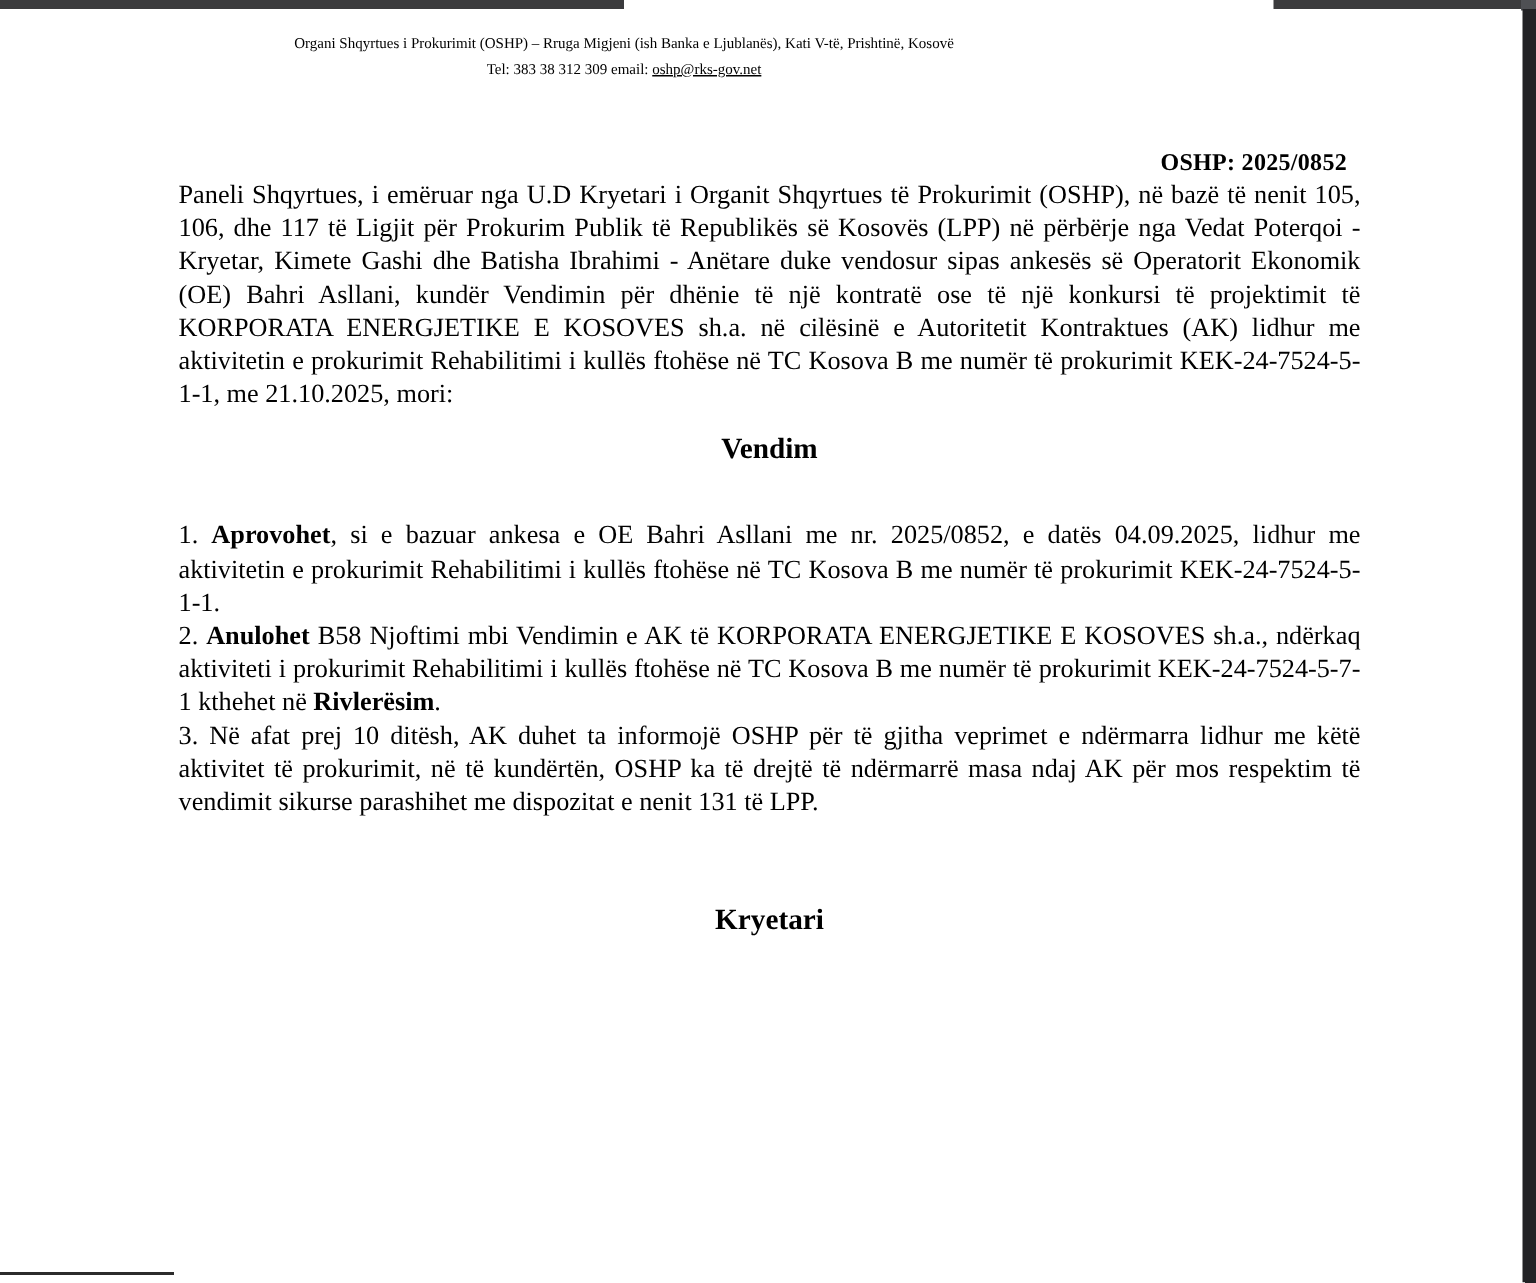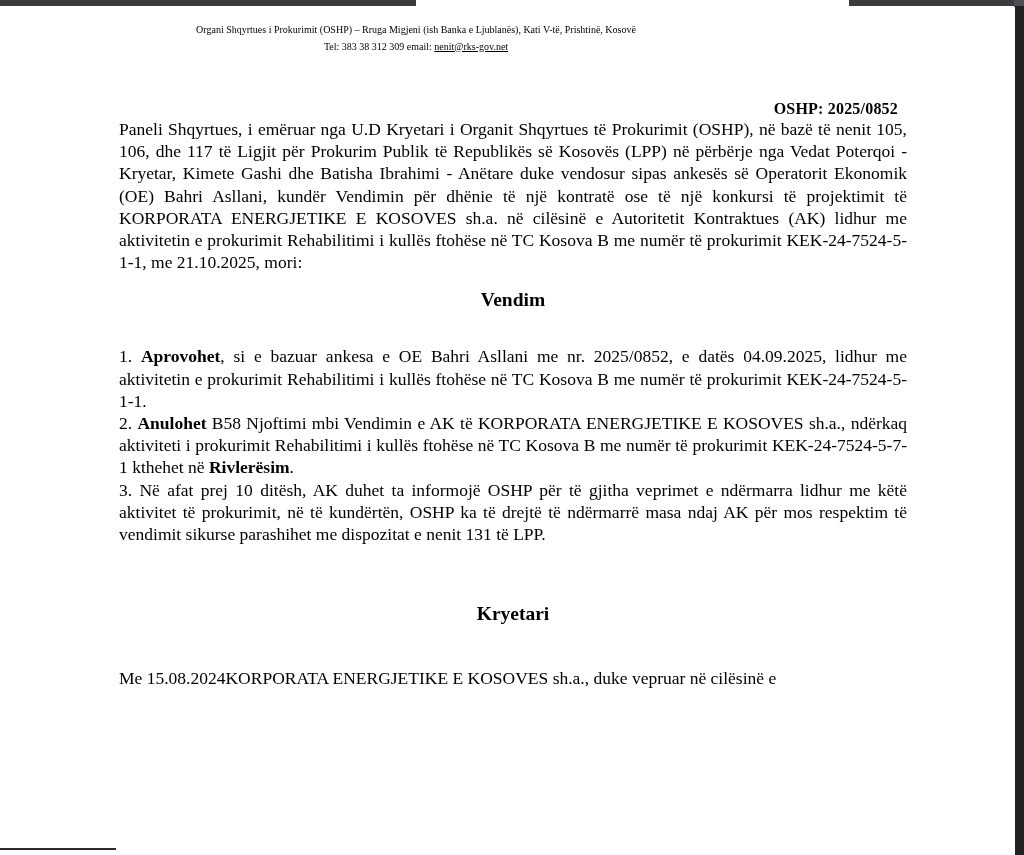--- a/index.html
+++ b/index.html
@@ -56,37 +56,36 @@
 <div>
 
   <div class="topbar-left"></div>
   <div class="topbar-right"></div>
   <div class="scroll-thumb"></div>
   <div class="right-gutter"></div>
   <div class="bottom-rule"></div>
 
   <div class="doc-header">
     <div>Organi Shqyrtues i Prokurimit (OSHP) – Rruga Migjeni (ish Banka e Ljublanës), Kati V-të, Prishtinë, Kosovë</div>
-    <div><span>Tel: 383 38 312 309 email: </span><a href="#">nenit@rks-gov.net</a></div>
+    <div><span>Tel: 383 38 312 309 email: </span><a href="#">oshp@rks-gov.net</a></div>
   </div>
 
   <div class="case-number">OSHP: 2025/0852</div>
 
   <div class="doc-body">
 
     <p class="intro">Paneli Shqyrtues, i emëruar nga U.D Kryetari i Organit Shqyrtues të Prokurimit (OSHP), në bazë të nenit 105, 106, dhe 117 të Ligjit për Prokurim Publik të Republikës së Kosovës (LPP) në përbërje nga Vedat Poterqoi - Kryetar, Kimete Gashi dhe Batisha Ibrahimi - Anëtare duke vendosur sipas ankesës së Operatorit Ekonomik (OE) Bahri Asllani, kundër Vendimin për dhënie të një kontratë ose të një konkursi të projektimit të KORPORATA ENERGJETIKE E KOSOVES sh.a. në cilësinë e Autoritetit Kontraktues (AK) lidhur me aktivitetin e prokurimit Rehabilitimi i kullës ftohëse në TC Kosova B me numër të prokurimit KEK-24-7524-5-1-1, me 21.10.2025, mori:</p>
 
     <h2 class="center-heading">Vendim</h2>
 
     <p class="item-1"><span>1. </span><b>Aprovohet</b><span>, si e bazuar ankesa e OE Bahri Asllani me nr. 2025/0852, e datës 04.09.2025, lidhur me aktivitetin e prokurimit Rehabilitimi i kullës ftohëse në TC Kosova B me numër të prokurimit KEK-24-7524-5-1-1.</span><b></b><span></span></p>
 
     <p class="item-2"><span>2. </span><b>Anulohet</b><span> B58 Njoftimi mbi Vendimin e AK të KORPORATA ENERGJETIKE E KOSOVES sh.a., ndërkaq aktiviteti i prokurimit Rehabilitimi i kullës ftohëse në TC Kosova B me numër të prokurimit KEK-24-7524-5-7-1 kthehet në </span><b>Rivlerësim</b><span>.</span></p>
 
     <p class="item-3"><span>3. Në afat prej 10 ditësh, AK duhet ta informojë OSHP për të gjitha veprimet e ndërmarra lidhur me këtë aktivitet të prokurimit, në të kundërtën, OSHP ka të drejtë të ndërmarrë masa ndaj AK për mos respektim të vendimit sikurse parashihet me dispozitat e nenit 131 të LPP.</span><b></b><span></span><b></b><span></span></p>
 
 
     <h2 class="center-heading arsyetim">Kryetari</h2>
 
 
-    <p class="clipped-line">Me 15.08.2024KORPORATA ENERGJETIKE E KOSOVES sh.a., duke vepruar në cilësinë e</p>
 
   </div>
 </div>
 
 </body></html>

